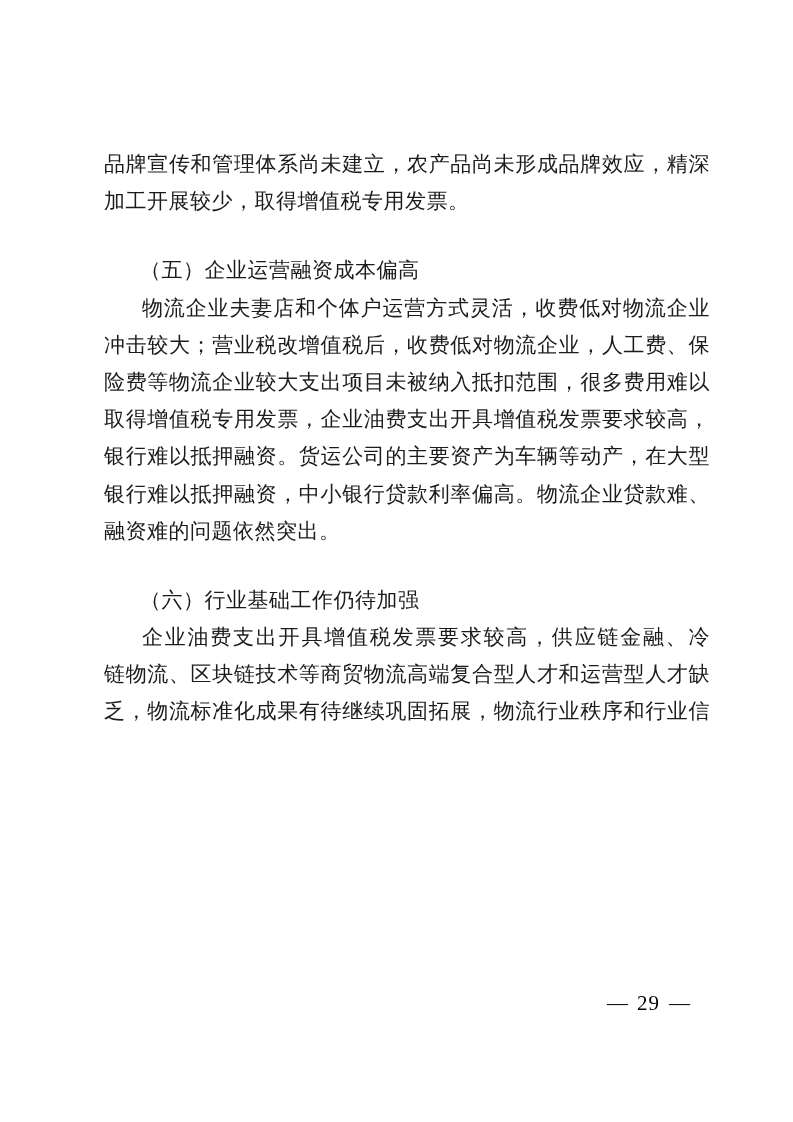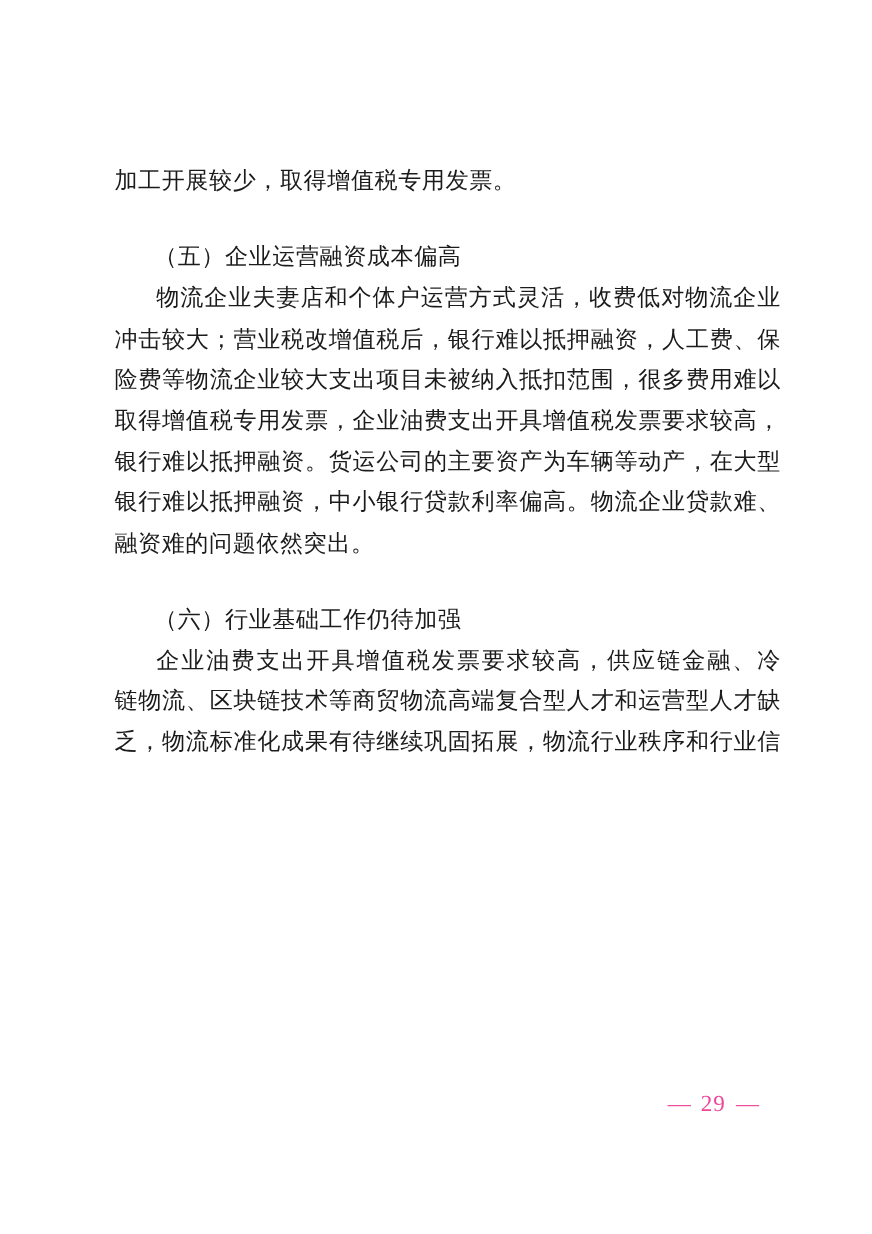--- a/index.html
+++ b/index.html
@@ -43,43 +43,44 @@
   }
   
   .line.firstline {
     padding-left: 38px;
   }
   .page-number {
     position: absolute;
     top: 991px;
     right: 94px;
     font-size: 21px;
-    color: #ec4899;
+    color: #000000;
     white-space: nowrap;
   }
   .page-number .dash {
     display: inline-block;
     margin: 0 9px;
     letter-spacing: 0;
   }
   .page-number .num {
     display: inline-block;
     letter-spacing: 1px;
   }
 </style>
 </head>
 <body>
 
 <div class="page">
 
   <div class="content">
+    <div class="line">品牌宣传和管理体系尚未建立，农产品尚未形成品牌效应，精深</div>
     <div class="line last">加工开展较少，取得增值税专用发票。</div>
     <div class="line heading">（五）企业运营融资成本偏高</div>
     <div class="line firstline">物流企业夫妻店和个体户运营方式灵活，收费低对物流企业</div>
-    <div class="line">冲击较大；营业税改增值税后，银行难以抵押融资，人工费、保</div>
+    <div class="line">冲击较大；营业税改增值税后，收费低对物流企业，人工费、保</div>
     <div class="line">险费等物流企业较大支出项目未被纳入抵扣范围，很多费用难以</div>
     <div class="line">取得增值税专用发票，企业油费支出开具增值税发票要求较高，</div>
     <div class="line">银行难以抵押融资。货运公司的主要资产为车辆等动产，在大型</div>
     <div class="line">银行难以抵押融资，中小银行贷款利率偏高。物流企业贷款难、</div>
     <div class="line last">融资难的问题依然突出。</div>
     <div class="line heading">（六）行业基础工作仍待加强</div>
     <div class="line firstline">企业油费支出开具增值税发票要求较高，供应链金融、冷</div>
     <div class="line">链物流、区块链技术等商贸物流高端复合型人才和运营型人才缺</div>
     <div class="line">乏，物流标准化成果有待继续巩固拓展，物流行业秩序和行业信</div>
   </div>

